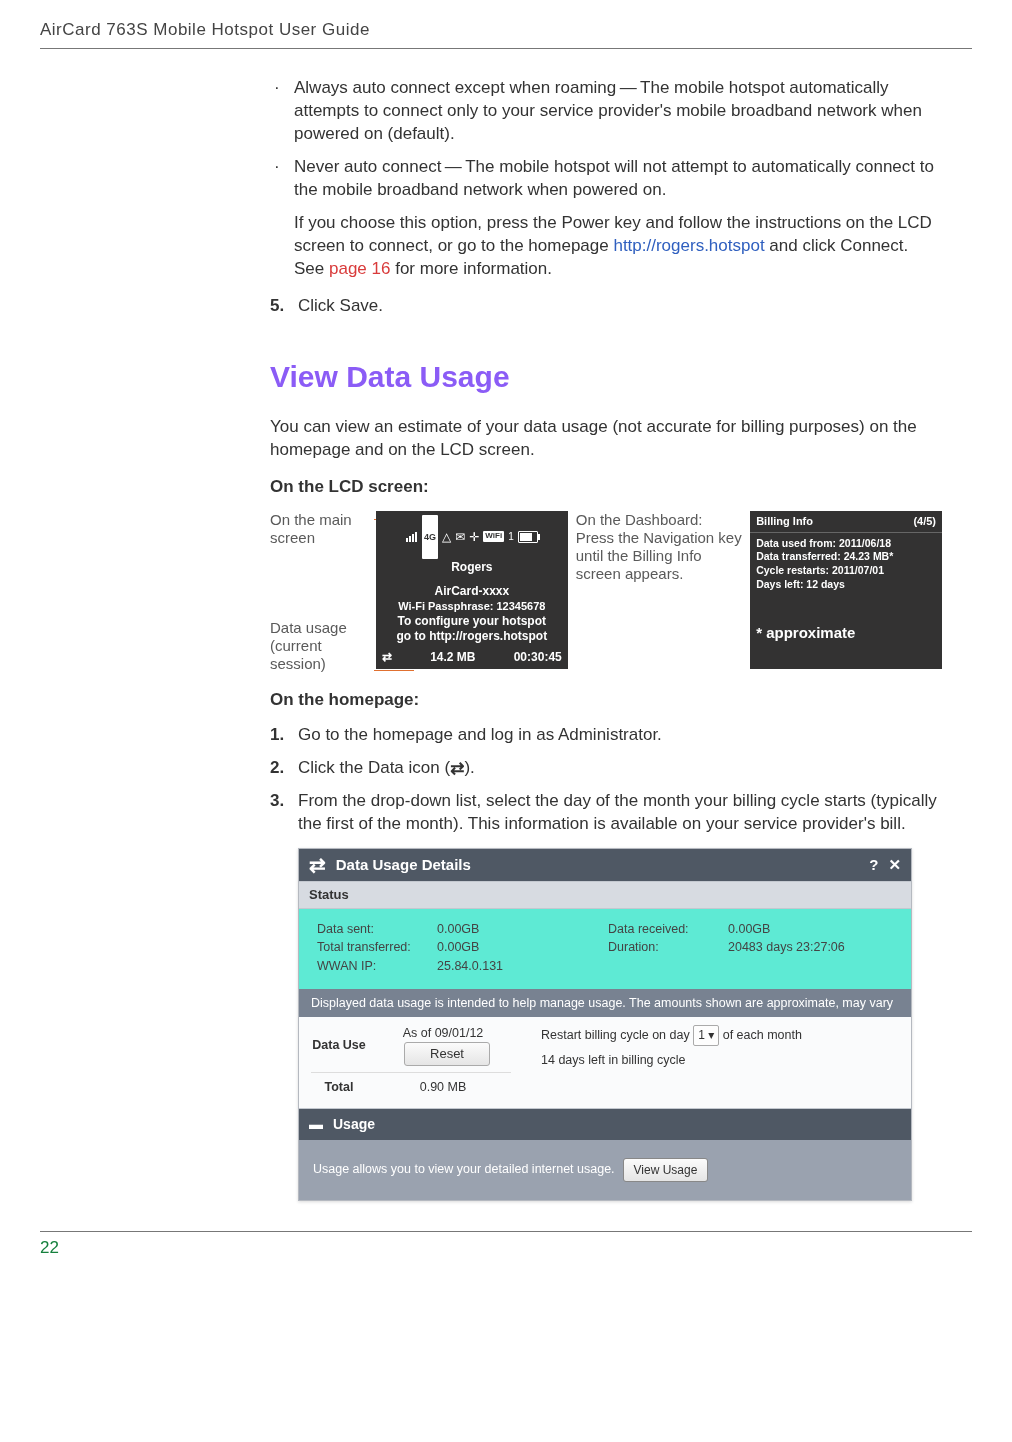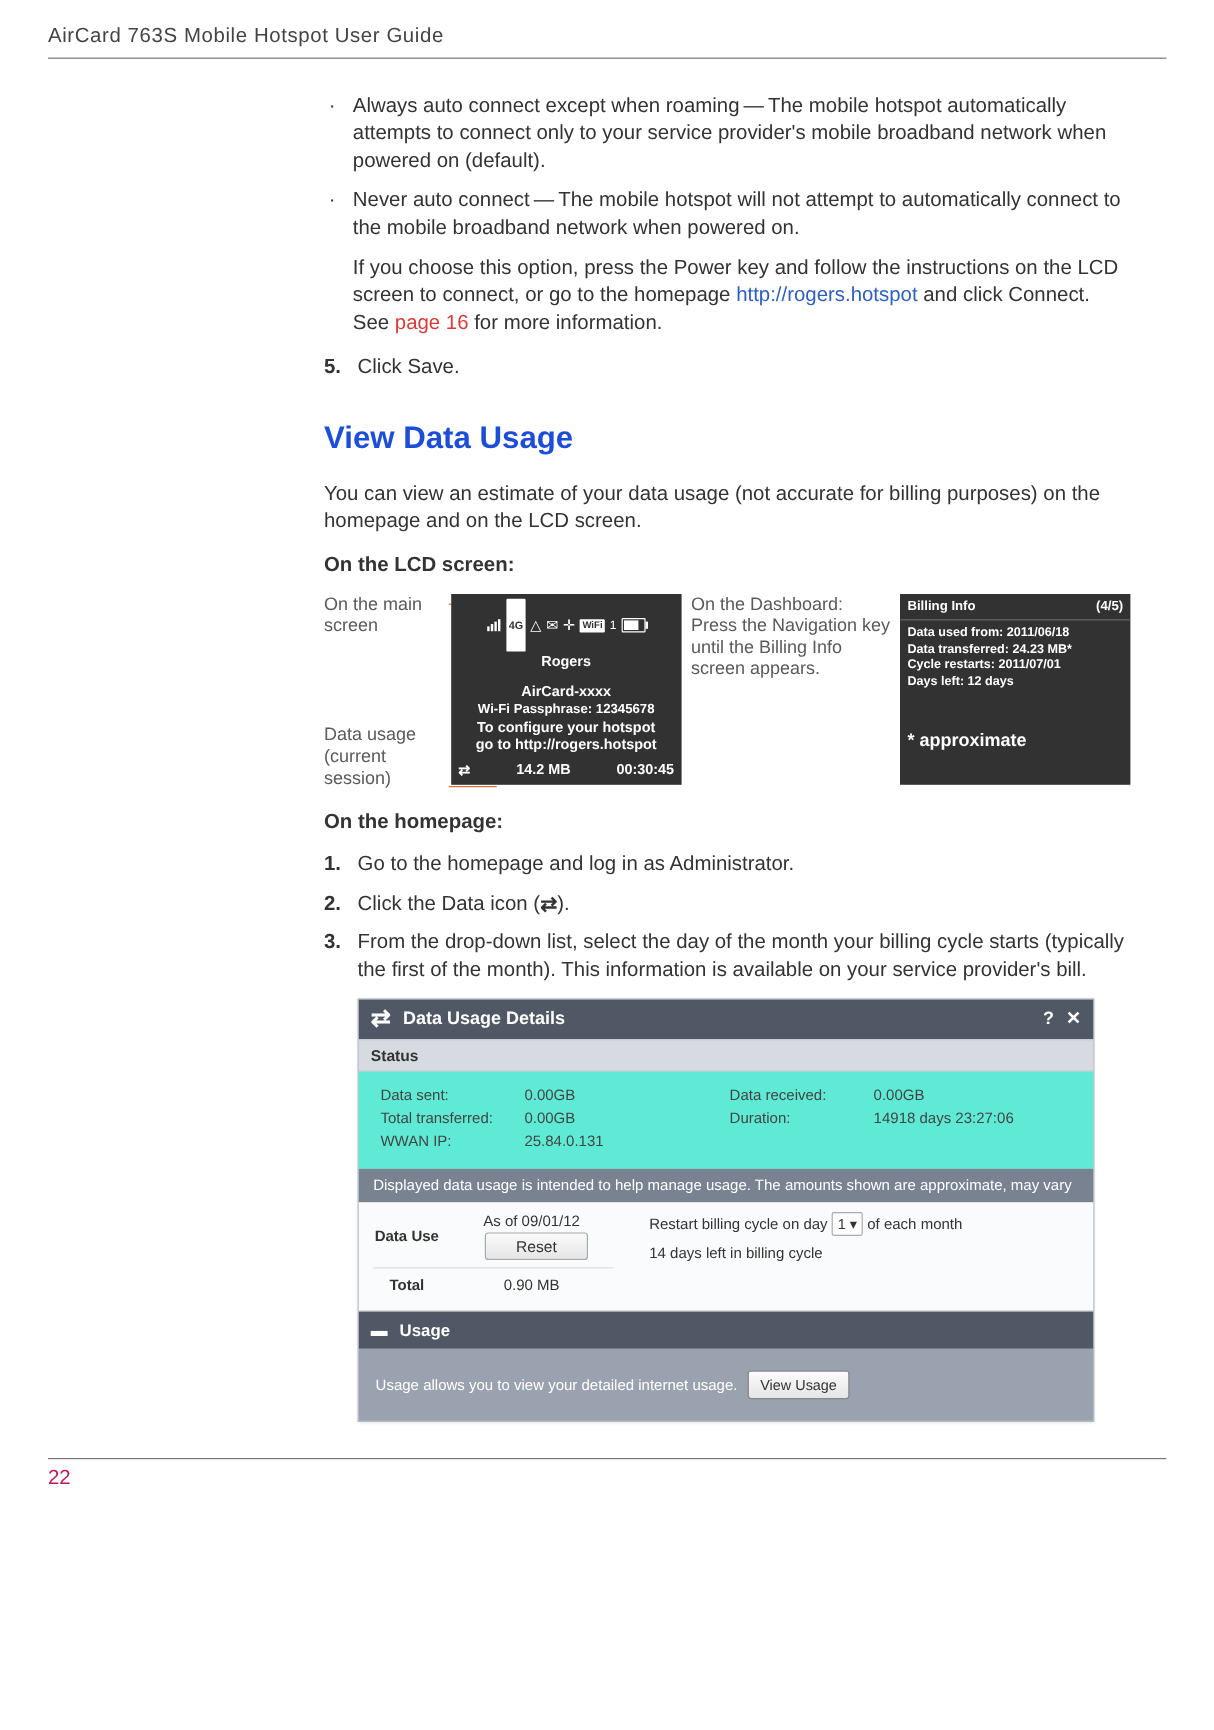--- a/index.html
+++ b/index.html
@@ -49,24 +49,24 @@
   .num-item {
     display: flex;
     margin-bottom: 10px;
   }
   .num-bold {
     font-weight: bold;
     width: 28px;
     flex-shrink: 0;
   }
   h2.section-title {
-    font-size: 26px;
-    font-weight: bold;
-    color: #1d4ed8;
-    margin: 30px 0 18px 0;
+    font-size: 30px;
+    font-weight: bold;
+    color: #8b5cf6;
+    margin: 40px 0 18px 0;
   }
   .bold-line {
     font-weight: bold;
     margin: 14px 0 12px 0;
     font-size: 17px;
   }
   
   .lcd-row {
     display: flex;
     gap: 8px;
@@ -271,21 +271,21 @@
     display: inline-block;
     border: 1px solid #888;
     background: linear-gradient(#fbfbfb,#e5e5e5);
     color: #333;
     padding: 3px 10px;
     border-radius: 3px;
     font-size: 12px;
   }
   .page-num {
     font-size: 17px;
-    color: #be185d;
+    color: #15803d;
     margin-top: 30px;
     border-top: 1px solid #777;
     padding-top: 6px;
   }
   .data-icon-inline {
     display: inline-block;
     font-weight: bold;
     vertical-align: middle;
     line-height: 1;
   }
@@ -444,21 +444,21 @@
                 <div>25.84.0.131</div>
               </div>
         </div>
         <div class="status-col">
           <div class="status-row">
                 <div class="status-k">Data received:</div>
                 <div>0.00GB</div>
               </div>
           <div class="status-row">
                 <div class="status-k">Duration:</div>
-                <div>14918 days 23:27:06</div>
+                <div>20483 days 23:27:06</div>
               </div>
         </div>
       </div>
 
       <div class="panel-note">Displayed data usage is intended to help manage usage. The amounts shown are approximate, may vary</div>
 
       <div class="data-use-area">
         <div class="du-left">
           <div class="du-row">
             <div class="du-label">Data Use</div>

